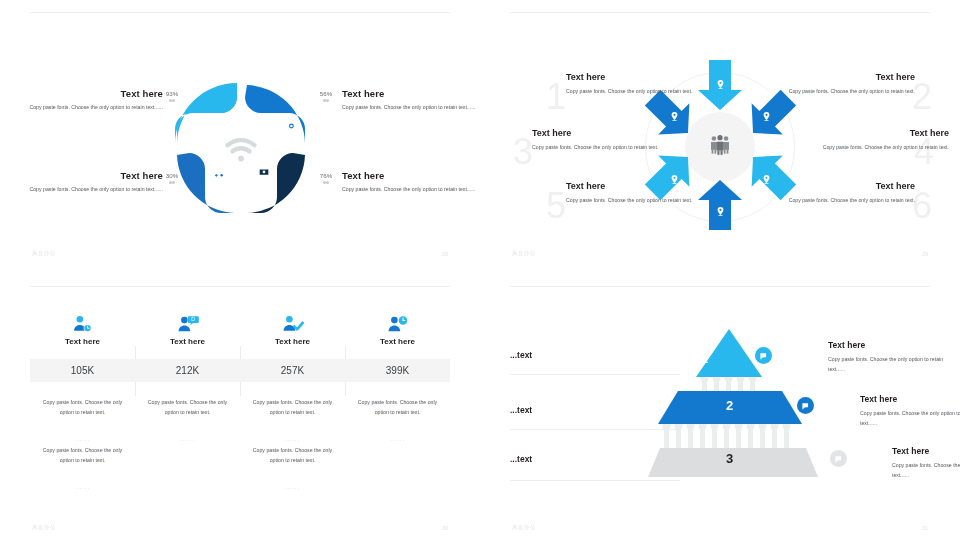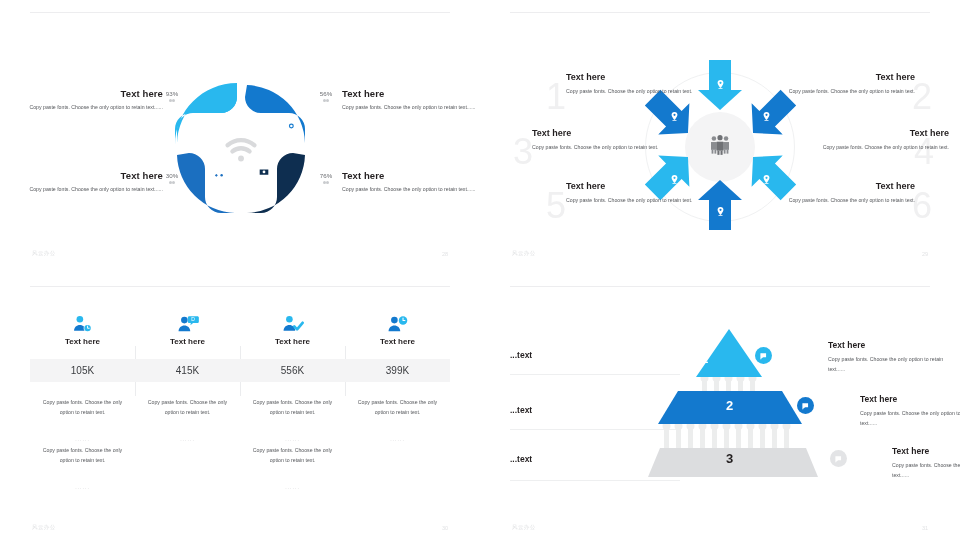--- a/index.html
+++ b/index.html
@@ -433,22 +433,22 @@
     <div class="vsep" style="left:135px;"></div>
     <div class="vsep" style="left:240px;"></div>
     <div class="vsep" style="left:345px;"></div>
     <div class="vsep2" style="left:135px;"></div>
     <div class="vsep2" style="left:240px;"></div>
     <div class="vsep2" style="left:345px;"></div>
 
     <div class="vband">
       <div class="vrow">
         <div class="vcell">105K</div>
-        <div class="vcell">415K</div>
-        <div class="vcell">556K</div>
+        <div class="vcell">212K</div>
+        <div class="vcell">257K</div>
         <div class="vcell">399K</div>
       </div>
     </div>
 
     <div class="descgrid">
       <div class="drow">
         <div class="dcell">
           <p>Copy paste fonts. Choose the only option to retain text.</p>
           <span class="dots">......</span>
         </div>

